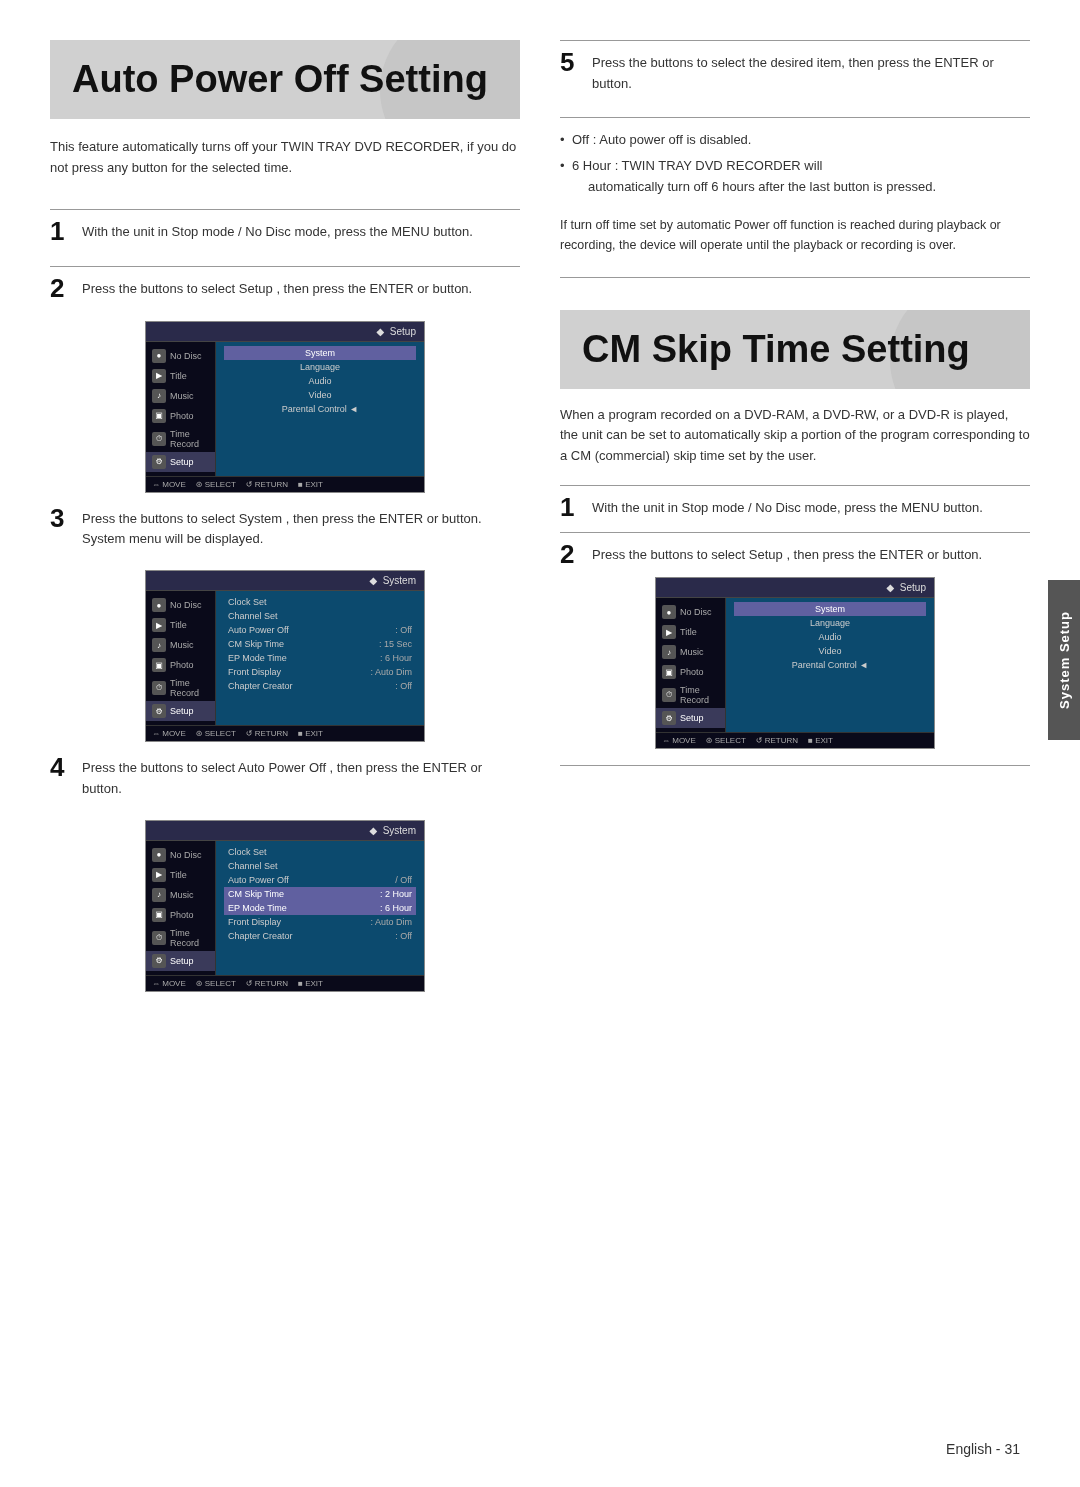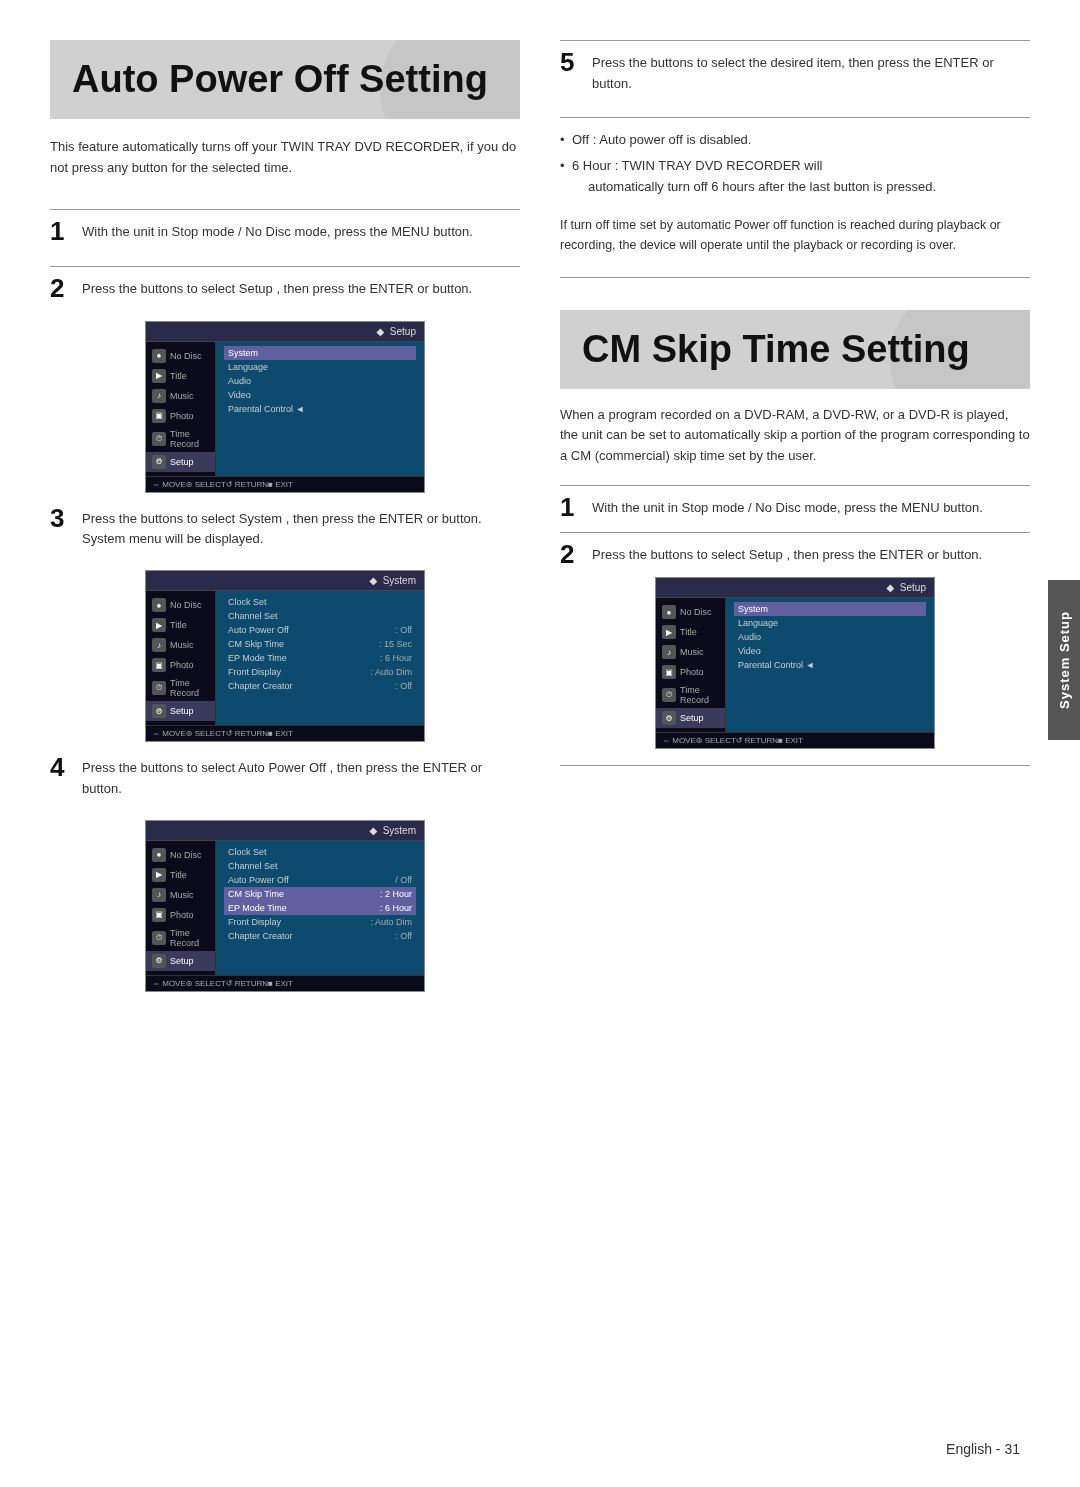--- a/index.html
+++ b/index.html
@@ -179,30 +179,32 @@
       flex-shrink: 0;
     }
     .menu-right-panel {
       flex: 1;
       padding: 4px 8px;
     }
     .menu-right-item {
       padding: 2px 4px;
       font-size: 9px;
       color: #ccc;
+      text-align: center;
     }
     .menu-right-item.highlighted {
       background: #6060a0;
       color: #fff;
     }
     .menu-footer {
       background: #0a0a1a;
       border-top: 1px solid #333;
       padding: 3px 6px;
       display: flex;
+      gap: 10px;
       font-size: 8px;
       color: #aaa;
     }
 
     
     .bullet-list {
       list-style: none;
       margin-bottom: 12px;
     }
     .bullet-list li {

